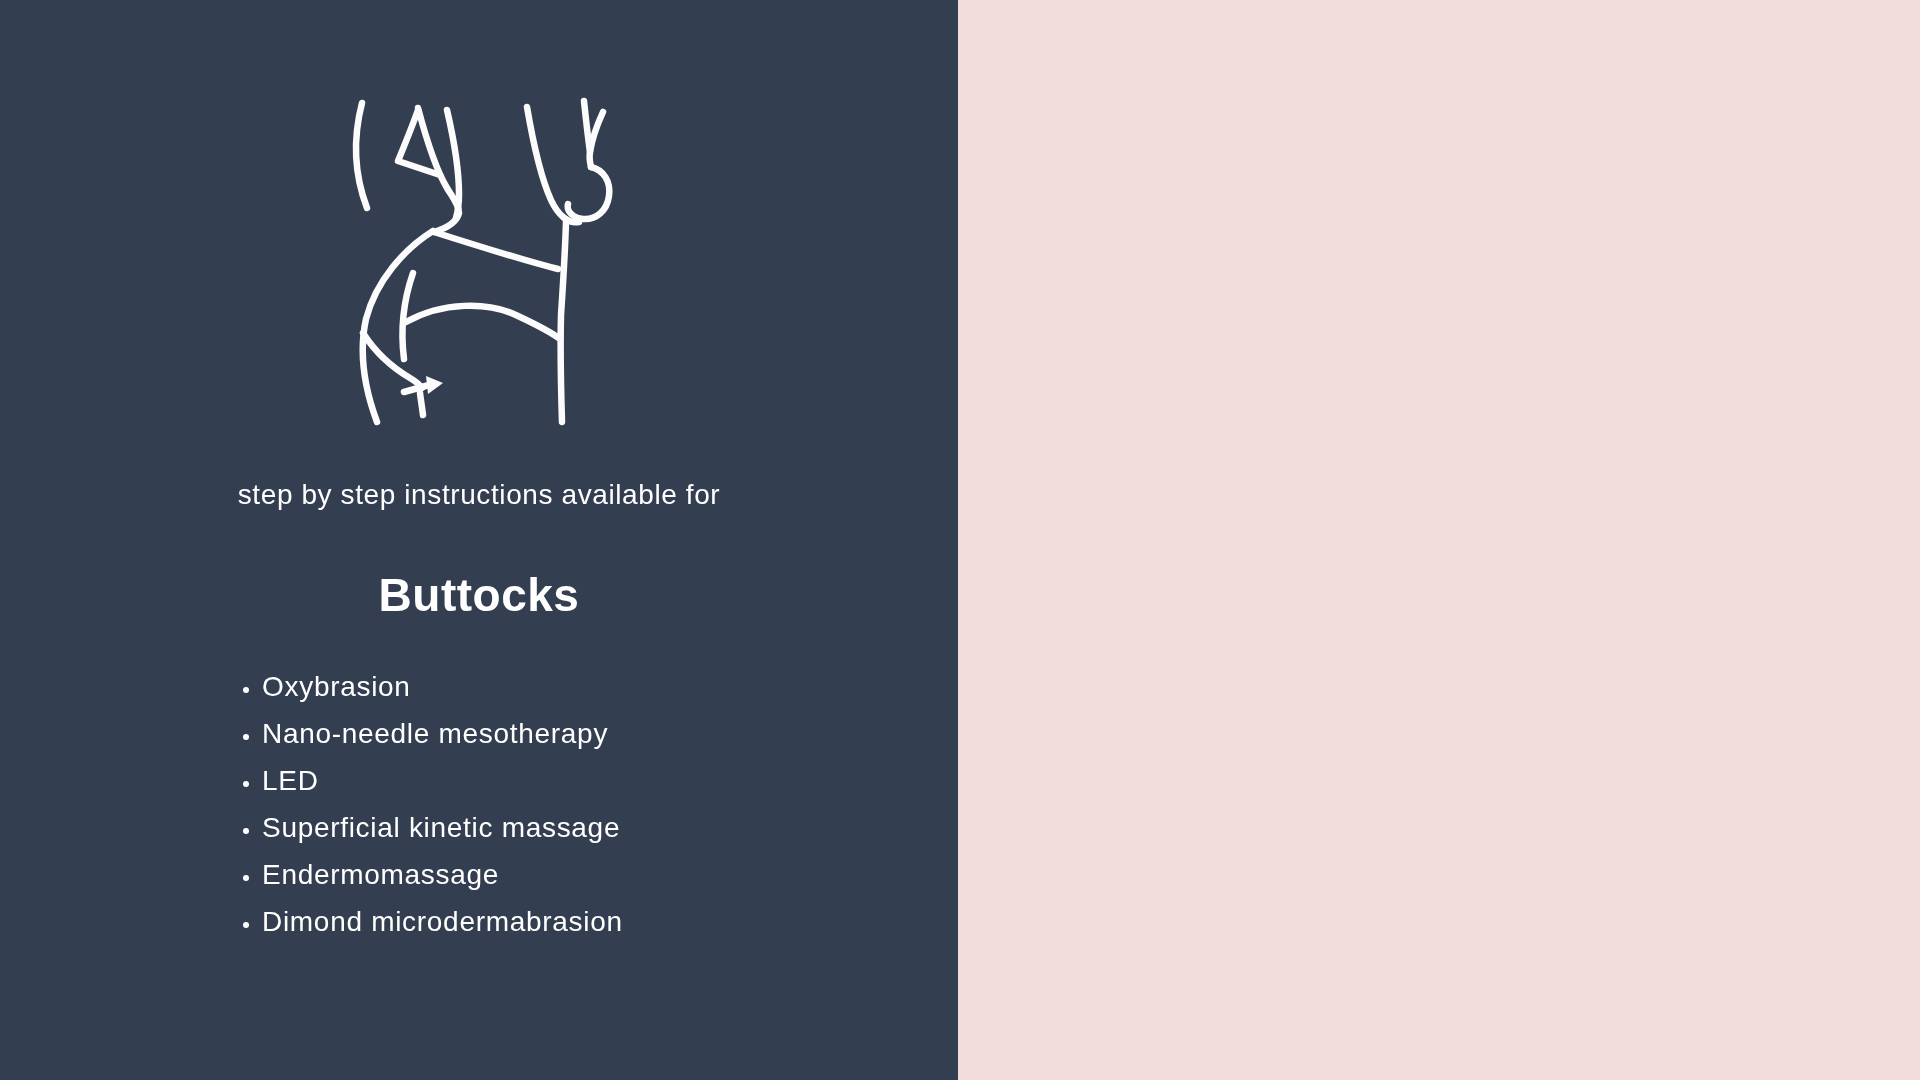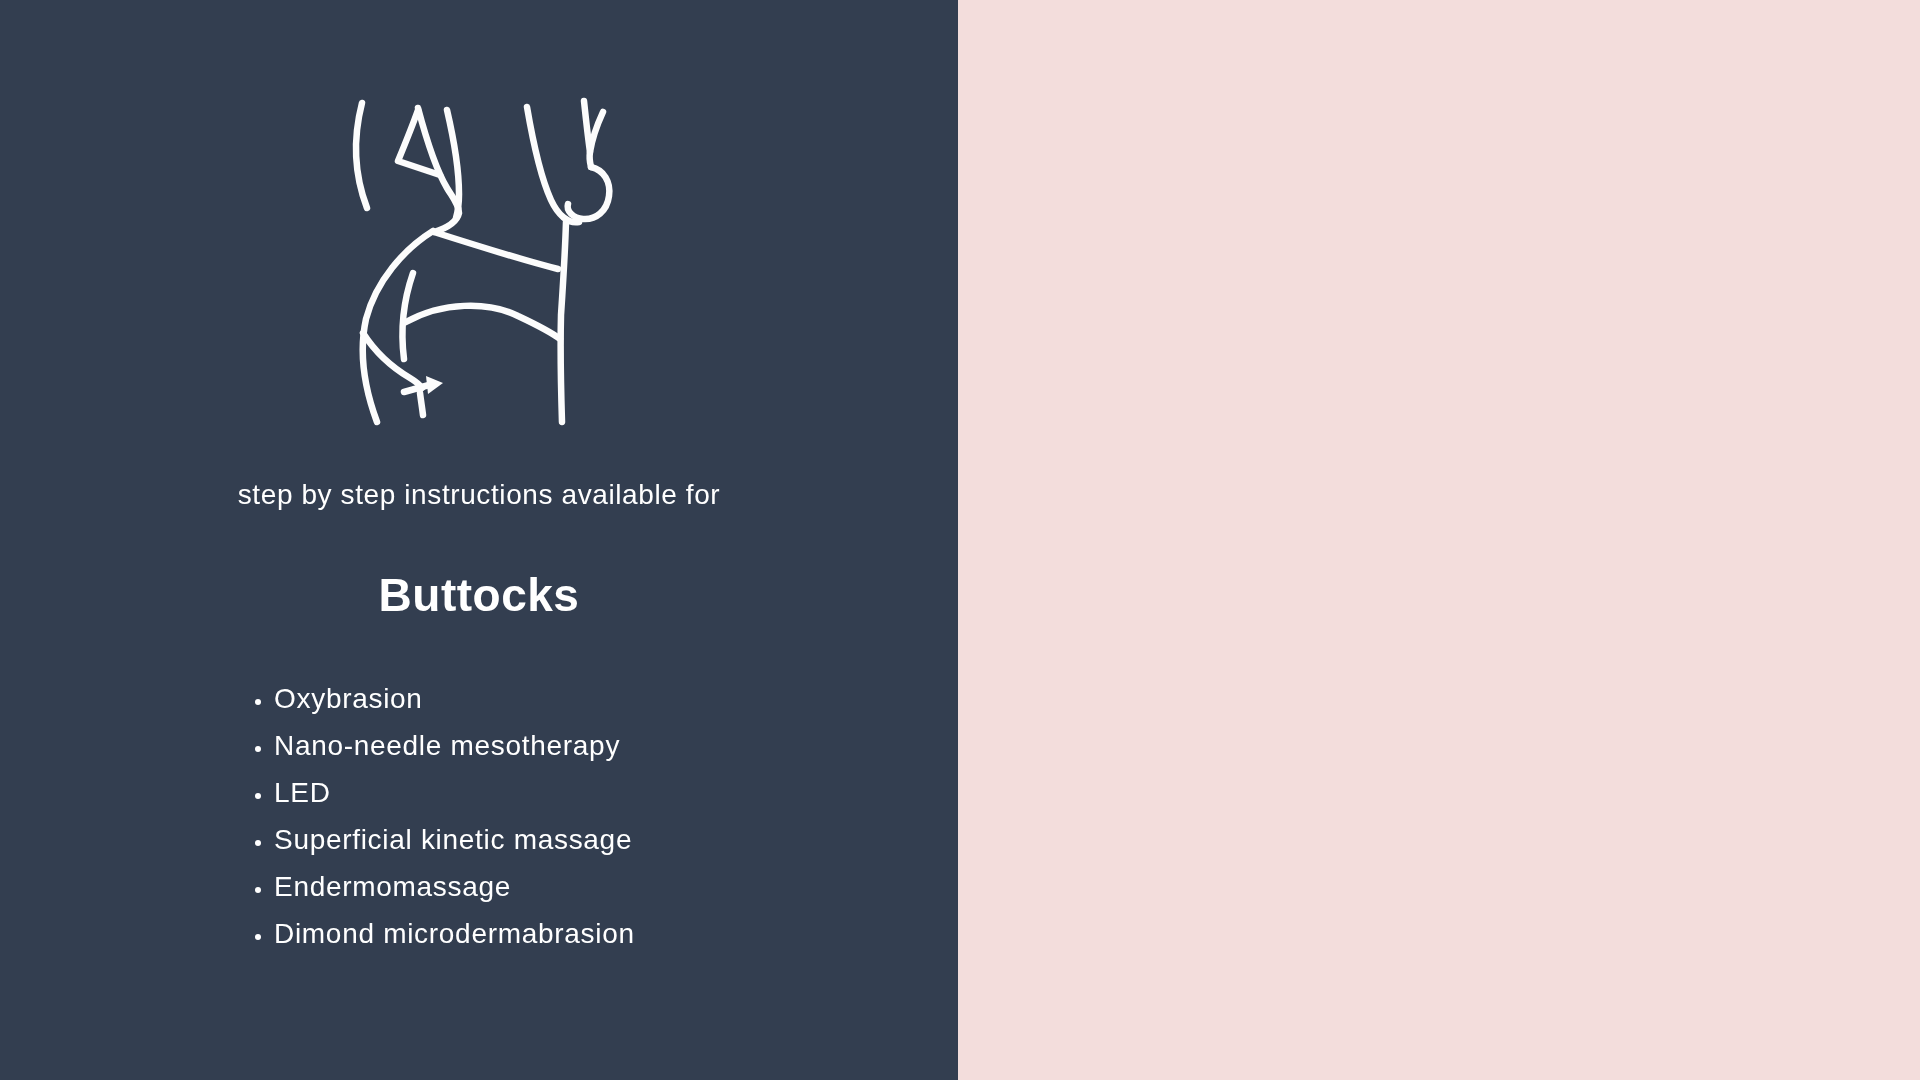--- a/index.html
+++ b/index.html
@@ -44,21 +44,21 @@
     color: var(--left-text, #FFFFFF);
     font-size: 46px;
     font-weight: bold;
     letter-spacing: 0.5px;
     line-height: 56px;
   }
 
   ul.bullet-list {
     position: absolute;
     list-style: disc;
-    margin: 16px;
+    margin: 4px;
   }
   ul.bullet-list li {
     line-height: 47px;
     letter-spacing: 0.7px;
   }
   .left-list {
     left: 230px; top: 659px;
     padding-left: 28px;
     color: var(--left-text, #FFFFFF);
     font-size: 28px;

